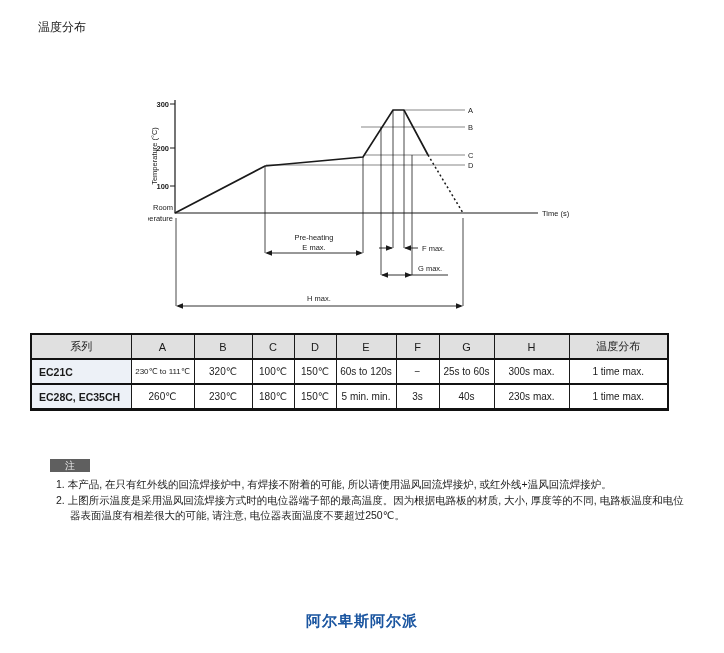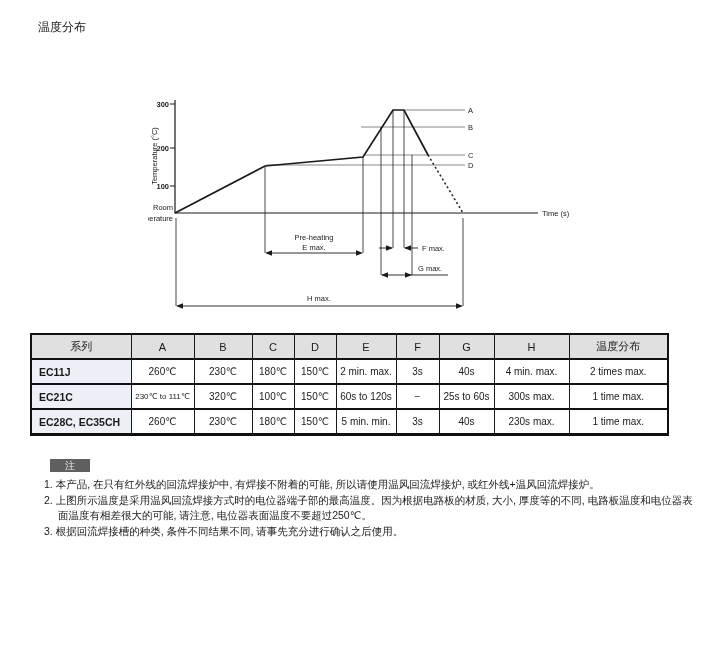--- a/index.html
+++ b/index.html
@@ -25,21 +25,21 @@
   table.spec tr{border-bottom:2px solid #111;}
   table.spec th{background:#e0e0e0;font-weight:normal;font-size:11px;text-align:center;}
   td.series-cell{font-weight:bold;font-size:10.5px;text-align:left;padding-left:7px;background:#edf1f7;}
   td.value-cell{font-size:10px;text-align:center;padding:0 1px;}
   td.value-cell.small{font-size:8px;}
 
   
   .notes{position:absolute;left:44px;top:455px;width:650px;}
   .note-badge{display:inline-block;margin-left:6px;margin-bottom:5px;background:#5f5f5f;color:#e8e8e8;
               font-size:10px;line-height:13px;width:40px;text-align:center;}
-  .note-item{font-size:10.5px;line-height:15px;padding-left:14px;text-indent:-14px;margin:0 0 1px 0;}
+  .note-item{font-size:10.5px;line-height:15px;padding-left:14px;text-indent:-14px;margin:0 0 1px 12px;}
 
   
   .footer{position:absolute;left:0;top:612px;width:100%;text-align:center;
           font-size:15px;font-weight:bold;letter-spacing:1px;}
 </style>
 </head>
 <body>
 
 <div class="page">
 
@@ -136,32 +136,20 @@
         <th>D</th>
         <th>E</th>
         <th>F</th>
         <th>G</th>
         <th>H</th>
         <th>温度分布</th>
       </tr>
     </thead>
     <tbody>
         <tr>
-          <td class="series-cell">EC11J</td>
-          <td class="value-cell">260℃</td>
-          <td class="value-cell">230℃</td>
-          <td class="value-cell">180℃</td>
-          <td class="value-cell">150℃</td>
-          <td class="value-cell">2 min. max.</td>
-          <td class="value-cell">3s</td>
-          <td class="value-cell">40s</td>
-          <td class="value-cell">4 min. max.</td>
-          <td class="value-cell">2 times max.</td>
-        </tr>
-        <tr>
           <td class="series-cell">EC21C</td>
           <td class="value-cell small">230℃ to 111℃</td>
           <td class="value-cell">320℃</td>
           <td class="value-cell">100℃</td>
           <td class="value-cell">150℃</td>
           <td class="value-cell">60s to 120s</td>
           <td class="value-cell">−</td>
           <td class="value-cell">25s to 60s</td>
           <td class="value-cell">300s max.</td>
           <td class="value-cell">1 time max.</td>
@@ -178,17 +166,17 @@
           <td class="value-cell">230s max.</td>
           <td class="value-cell">1 time max.</td>
         </tr>
       </tbody>
   </table>
 
   <div class="notes">
     <span class="note-badge" style="background:#5f5f5f;">注</span>
     <p class="note-item">1. 本产品, 在只有红外线的回流焊接炉中, 有焊接不附着的可能, 所以请使用温风回流焊接炉, 或红外线+温风回流焊接炉。</p>
     <p class="note-item">2. 上图所示温度是采用温风回流焊接方式时的电位器端子部的最高温度。因为根据电路板的材质, 大小, 厚度等的不同, 电路板温度和电位器表面温度有相差很大的可能, 请注意, 电位器表面温度不要超过250℃。</p>
-    <p class="note-item">3. 根据回流焊接槽的种类, 条件不同结果不同, 请事先充分进行确认之后使用。</p>
   </div>
 
+  <div class="footer" style="color:#1a55a0;">阿尔卑斯阿尔派</div>
 
 </div>
 
 </body></html>

